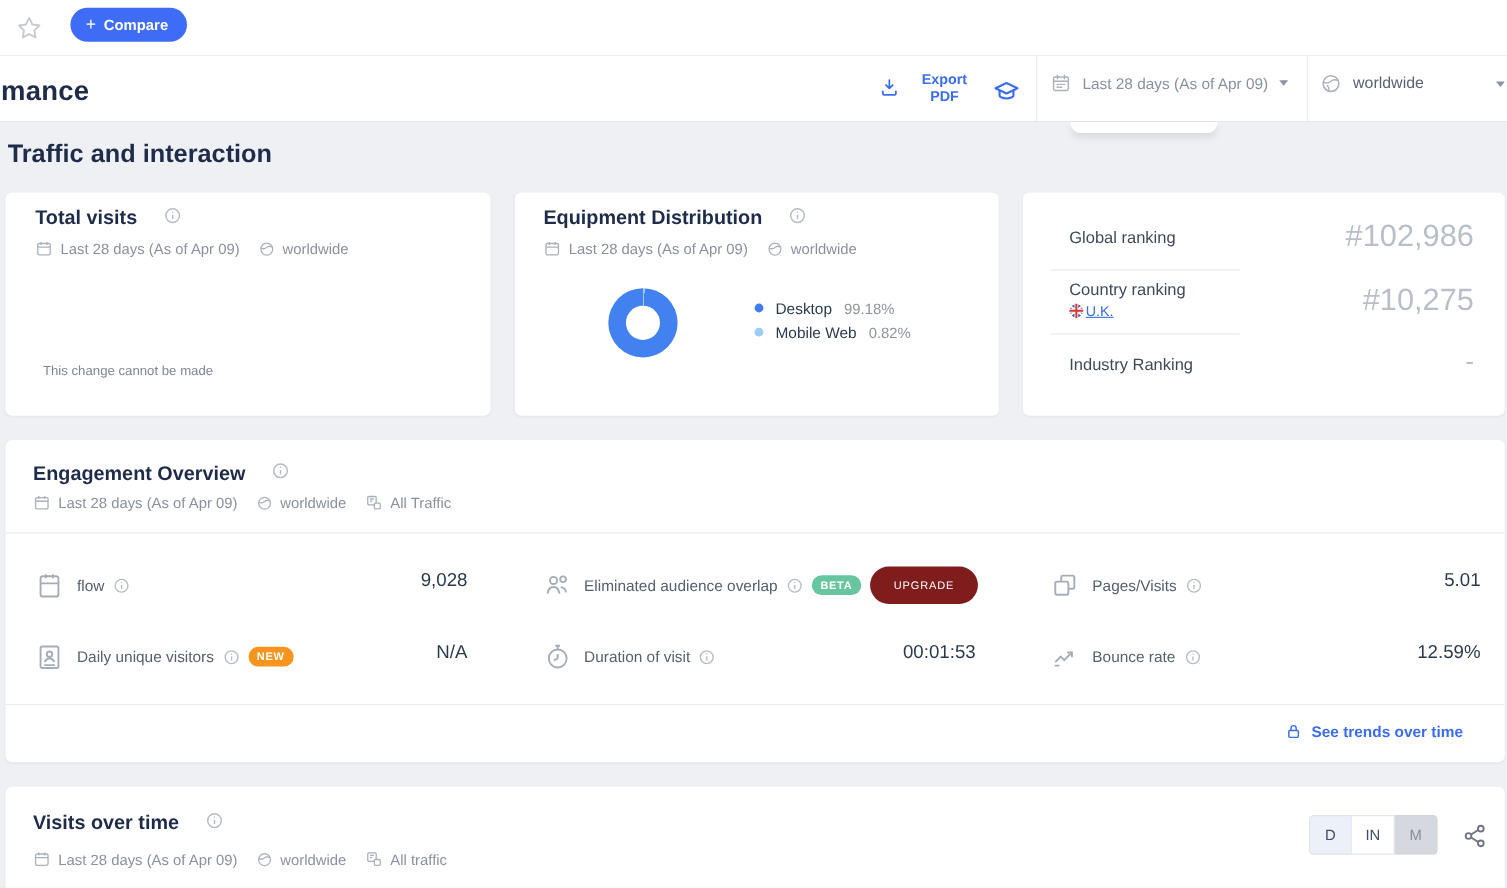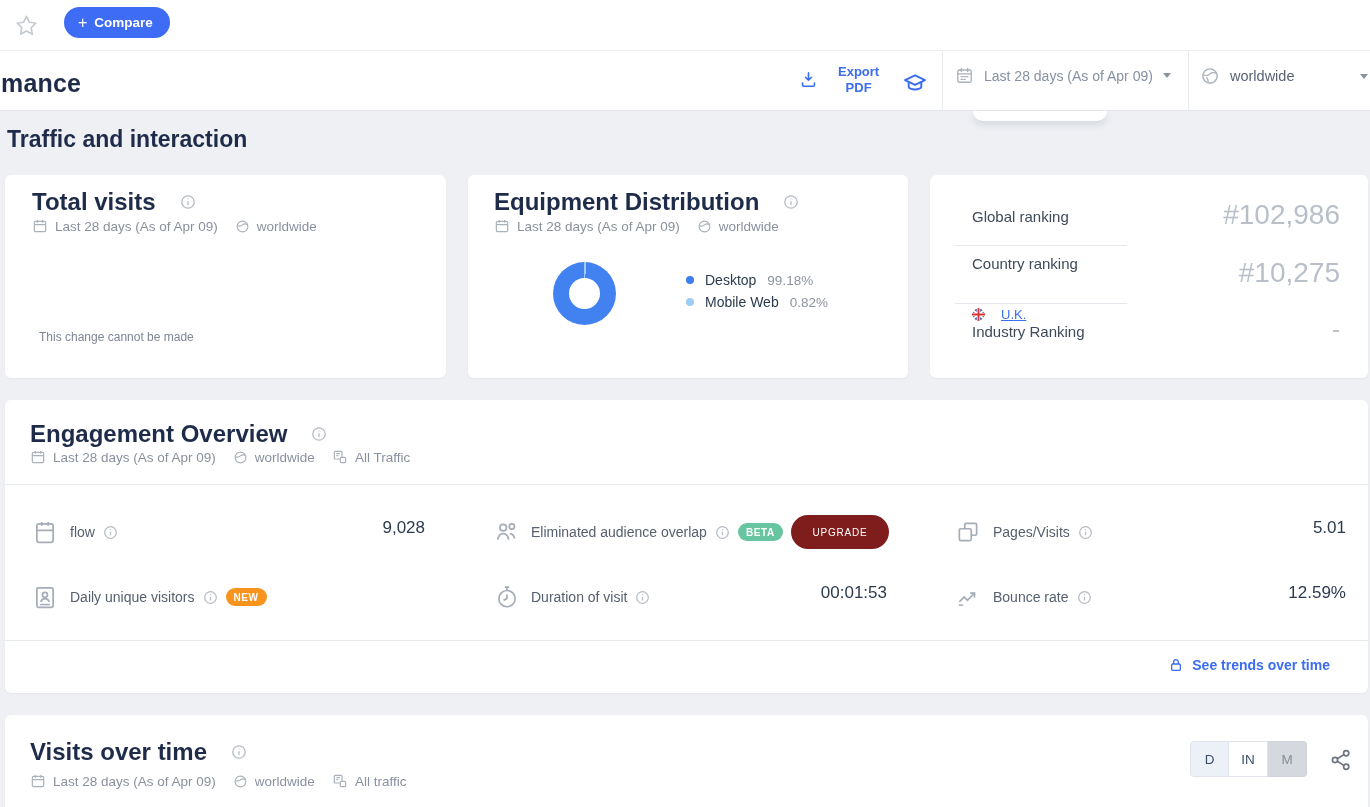--- a/index.html
+++ b/index.html
@@ -21,21 +21,21 @@
   .vdiv { position:absolute; top:0; width:1px; height:60px; background:#e7e9ed; }
   .date-picker { position:absolute; left:955px; top:15px; display:flex; align-items:center; gap:10px; cursor:pointer; }
   .date-picker .lbl { font-size:14px; color:#8791a0; }
   .region-picker { position:absolute; left:1200px; top:15px; width:168px; display:flex; align-items:center; gap:10px; cursor:pointer; }
   .region-picker .lbl { font-size:14.5px; color:#5a6372; flex:1; }
   .caret { width:0; height:0; border-left:4.5px solid transparent; border-right:4.5px solid transparent; border-top:5.5px solid #8a93a2; }
   .popup-remnant { position:absolute; left:973px; top:111px; width:134px; height:10px; background:#fff; border-radius:0 0 10px 10px; box-shadow:0 4px 7px rgba(60,70,95,.13); }
 
   
   .card { position:absolute; background:#fff; border-radius:6px; box-shadow:0 1px 2px rgba(30,40,60,.05); }
-  .card-title { display:flex; align-items:center; gap:24px; font-size:24px; font-weight:700; color:#1e2b49; }
+  .card-title { display:flex; align-items:flex-start; gap:24px; font-size:18px; font-weight:700; color:#1e2b49; }
   .sub { display:flex; align-items:center; gap:7px; font-size:13.5px; color:#8a919e; white-space:nowrap; }
   .sub .gap { width:3px; }
   .section-title { position:absolute; left:7px; top:126px; font-size:23px; font-weight:700; color:#1e2b49; }
   .pill { display:inline-flex; align-items:center; justify-content:center; border-radius:9px; color:#fff; font-size:10px; font-weight:700; letter-spacing:.6px; padding:3.5px 8px; }
 
   
   .card-visits { left:5px; top:175px; width:441px; height:203px; }
   .card-device { left:468px; top:175px; width:440px; height:203px; }
   .card-rank   { left:930px; top:175px; width:438px; height:203px; }
   .big-number { position:absolute; left:27px; top:80px; font-size:48px; font-weight:300; color:#3b5578; letter-spacing:.5px; }
@@ -46,21 +46,21 @@
   .donut::after { content:""; position:absolute; left:16px; top:16px; width:31px; height:31px; border-radius:50%; background:#fff; }
   .legend { position:absolute; left:218px; top:94px; }
   .legend-row { display:flex; align-items:center; height:22px; gap:11px; }
   .dot { width:8px; height:8px; border-radius:50%; }
   .legend-label { font-size:14px; color:#2c3a4e; font-weight:500; }
   .legend-value { font-size:13.5px; color:#8d939f; }
 
   .rank-label { position:absolute; left:42px; font-size:15px; color:#3f4a59; }
   .rank-value { position:absolute; right:28px; font-size:28px; font-weight:300; color:#b9bfc9; }
   .rank-div { position:absolute; left:25px; width:172px; height:1px; background:#e5e8ed; }
-  .uk-link { position:absolute; left:42px; top:100px; display:flex; align-items:center; gap:16px; font-size:13px; color:#3a6df0; text-decoration:underline; cursor:pointer; font-weight:500;margin-top:32px; }
+  .uk-link { position:absolute; left:42px; top:100px; display:flex; align-items:center; gap:2px; font-size:13px; color:#3a6df0; text-decoration:underline; cursor:pointer; font-weight:500; }
 
   
   .card-eng { left:5px; top:400px; width:1363px; height:293px; }
   .eng-head-title { position:absolute; left:25px; top:20px; }
   .eng-head-sub { position:absolute; left:25px; top:49px; }
   .hdiv { position:absolute; left:0; width:100%; height:1px; background:#e8eaee; }
   .m-icon { position:absolute; width:26px; height:26px; color:#a6adb8; }
   .m-label { position:absolute; display:flex; align-items:center; gap:8px; font-size:14px; color:#57606e; height:26px; }
   .m-value { position:absolute; font-size:17px; color:#2c3a4e; text-align:right; }
   .upgrade-btn { position:absolute; left:786px; top:115px; width:98px; height:34px; border-radius:17px; background:#7f1d1d; color:#fff; font-size:10px; font-weight:400; letter-spacing:.8px; border:none; cursor:pointer; }
@@ -314,20 +314,21 @@
       </svg>
     <div class="m-label" style="left:65px;top:184px">
       <span>Daily unique visitors</span>
       <svg width="15" height="15" viewBox="0 0 24 24" fill="none" stroke="#b6bcc6" stroke-width="2">
           <circle cx="12" cy="12" r="9.3"></circle>
           <line x1="12" y1="10.8" x2="12" y2="16.6"></line>
           <circle cx="12" cy="7.3" r="1" fill="#b6bcc6" stroke="none"></circle>
         </svg>
       <span class="pill new-pill">NEW</span>
     </div>
+    <div class="m-value" style="left:240px;top:183px;width:180px">N/A</div>
 
     <svg class="m-icon" style="left:489px;top:184px" viewBox="0 0 24 24" fill="none" stroke="currentColor" stroke-width="1.6">
         <circle cx="12" cy="13.5" r="7.5"></circle>
         <path d="M10 2.8h4M12 2.8v3M12 13.5V9.8M12 13.5l-3.2 1.6"></path>
       </svg>
     <div class="m-label" style="left:526px;top:184px">
       <span>Duration of visit</span>
       <svg width="15" height="15" viewBox="0 0 24 24" fill="none" stroke="#b6bcc6" stroke-width="2">
           <circle cx="12" cy="12" r="9.3"></circle>
           <line x1="12" y1="10.8" x2="12" y2="16.6"></line>

